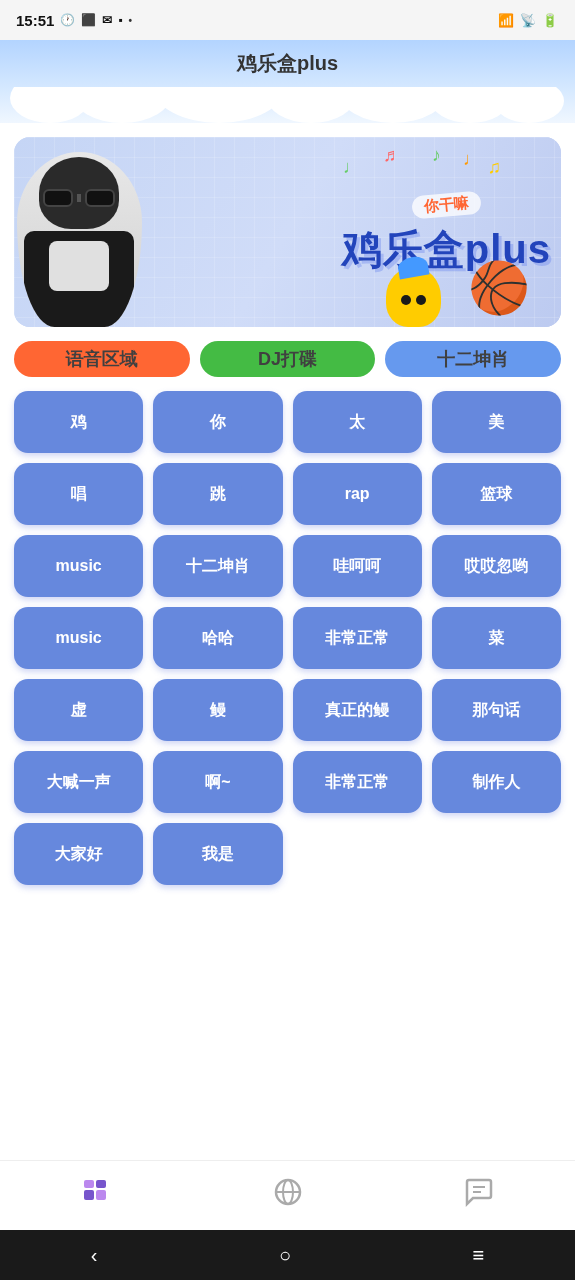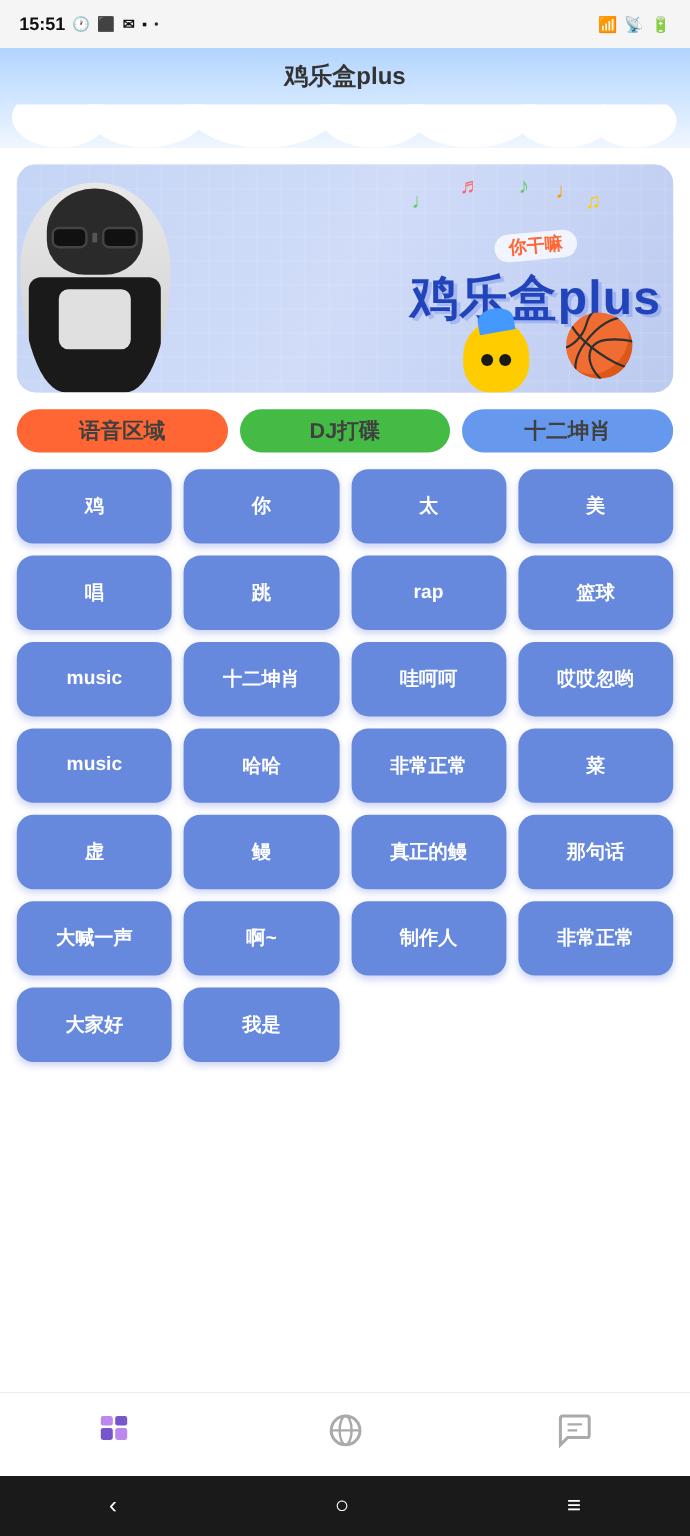--- a/index.html
+++ b/index.html
@@ -327,23 +327,23 @@
     <button class="sound-btn">非常正常</button>
 
     <button class="sound-btn">菜</button>
     <button class="sound-btn">虚</button>
     <button class="sound-btn">鳗</button>
     <button class="sound-btn">真正的鳗</button>
 
     <button class="sound-btn">那句话</button>
     <button class="sound-btn">大喊一声</button>
     <button class="sound-btn">啊~</button>
+    <button class="sound-btn">非常正常</button>
+
     <button class="sound-btn">制作人</button>
-
-    <button class="sound-btn">非常正常</button>
     <button class="sound-btn">大家好</button>
     <button class="sound-btn">我是</button>
   </div>
 
 </div>
 
 <div class="bottom-nav">
   <div class="nav-item">
     <span class="nav-icon active">
       <svg width="32" height="32" viewBox="0 0 32 32">

